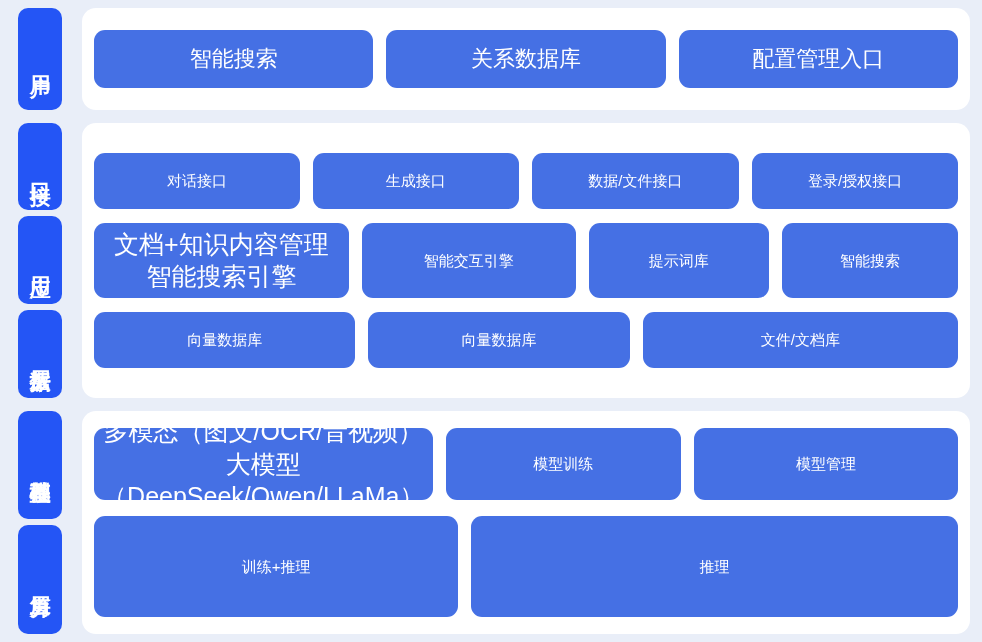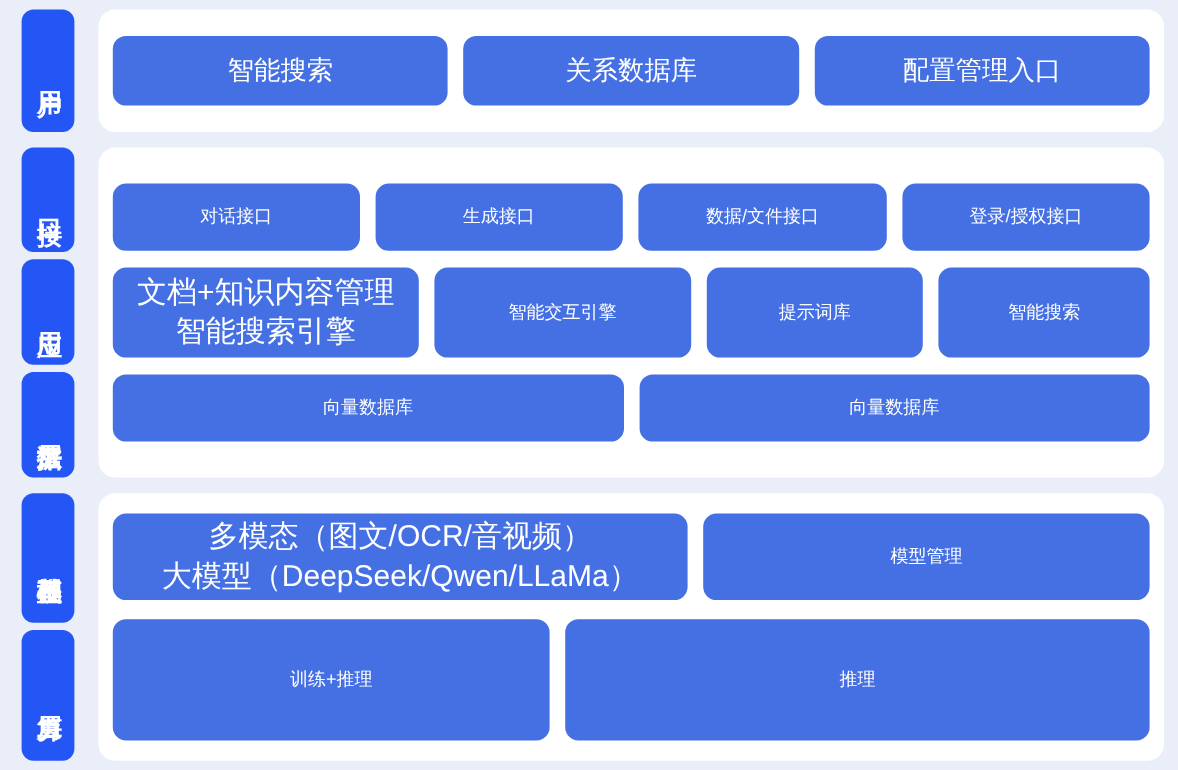--- a/index.html
+++ b/index.html
@@ -142,35 +142,37 @@
         <div class="box box-two-line" style="flex:1.45">文档+知识内容管理
 智能搜索引擎</div>
         <div class="box" style="flex:1.2">智能交互引擎</div>
         <div class="box" style="flex:1.0">提示词库</div>
         <div class="box" style="flex:0.97">智能搜索</div>
       </div>
 
       <div class="row row-data">
         <div class="box" style="flex:1.0">向量数据库</div>
         <div class="box" style="flex:1.0">向量数据库</div>
+        <div class="box" style="flex:1.22">文件/文档库</div>
       </div>
 
     </div>
   </div>
 
   <div class="band band-base">
     <div class="band-tabs">
       <div class="tab">基础模型</div>
       <div class="tab">算力层</div>
     </div>
     <div class="panel">
 
       <div class="row row-model">
         <div class="box box-two-line" style="flex:1.47">多模态（图文/OCR/音视频）
 大模型（DeepSeek/Qwen/LLaMa）</div>
+        <div class="box" style="flex:1.0">模型训练</div>
         <div class="box" style="flex:1.13">模型管理</div>
       </div>
 
       <div class="row row-compute">
         <div class="box" style="flex:0.85">训练+推理</div>
         <div class="box" style="flex:1.15">推理</div>
       </div>
 
     </div>
   </div>

